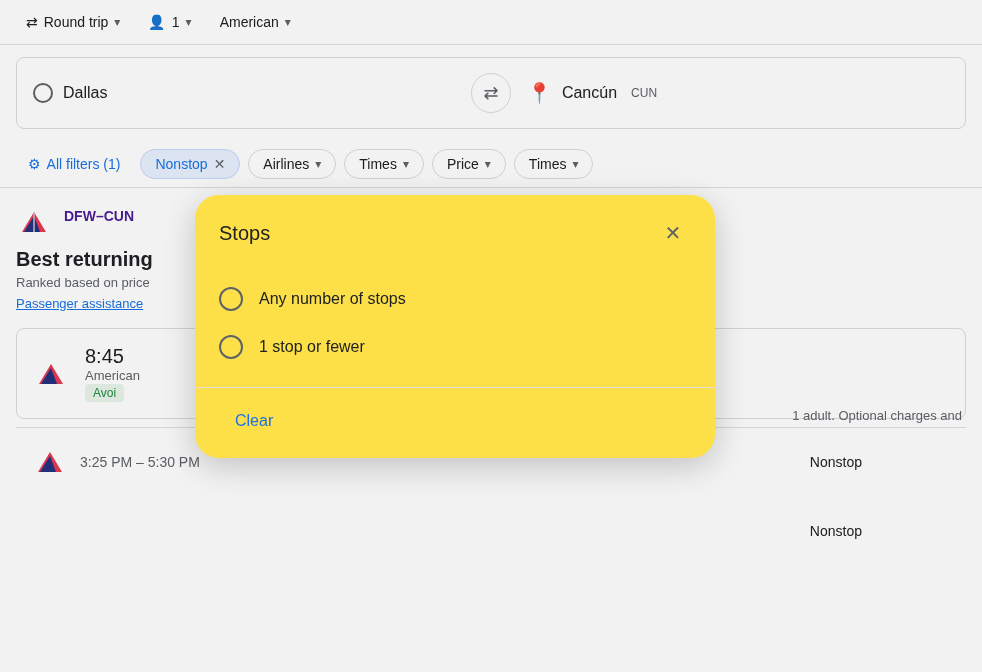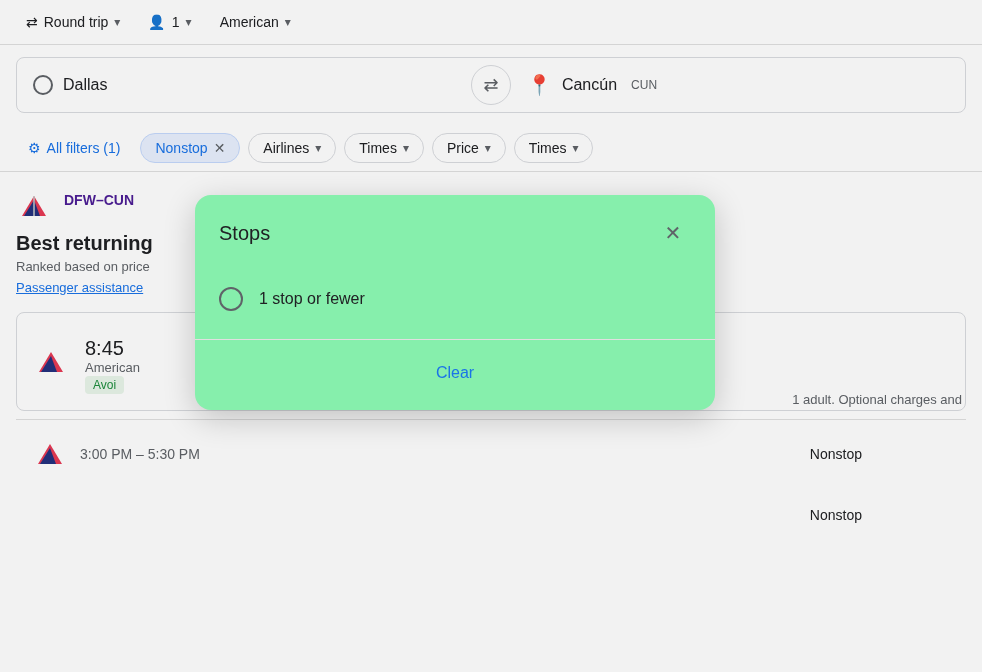--- a/index.html
+++ b/index.html
@@ -35,21 +35,21 @@
     }
     .chevron-icon { font-size: 12px; color: #5f6368; }
 
     
     .search-bar {
       display: flex;
       align-items: center;
       margin: 12px 16px;
       border: 1px solid #dadce0;
       border-radius: 8px;
-      height: 56px;
+      height: 72px;
       background: #fff;
     }
     .search-origin {
       display: flex;
       align-items: center;
       gap: 10px;
       padding: 0 16px;
       flex: 1;
       font-size: 16px;
       color: #202124;
@@ -178,21 +178,20 @@
       border-radius: 8px;
       padding: 16px;
       margin-top: 16px;
       gap: 16px;
       background: #fff;
     }
     .flight-time {
       font-size: 20px;
       font-weight: 500;
       color: #202124;
-      margin-top: 8px;
     }
     .airline-name {
       font-size: 13px;
       color: #5f6368;
     }
     .avoid-badge {
       background: #e8f5e9;
       color: #1e8e3e;
       font-size: 12px;
       font-weight: 500;
@@ -208,22 +207,22 @@
       background: rgba(0,0,0,0.05);
       z-index: 10;
     }
 
     
     .modal {
       position: absolute;
       top: 195px;
       left: 195px;
       width: 520px;
-      background: #86efac;
-      border-radius: 16px;
+      background: #fde047;
+      border-radius: 24px;
       box-shadow: 0 8px 32px rgba(0,0,0,0.2);
       z-index: 20;
       padding: 0;
     }
     .modal-header {
       display: flex;
       align-items: center;
       justify-content: space-between;
       padding: 20px 24px 16px;
     }
@@ -275,21 +274,21 @@
       border-radius: 50%;
       background: #1a73e8;
     }
     .radio-label {
       font-size: 16px;
       color: #202124;
     }
 
     .modal-footer {
       display: flex;
-      justify-content: center;
+      justify-content: flex-start;
       padding: 16px 24px 20px;
       border-top: 1px solid #e0e0e0;
       margin-top: 8px;
     }
     .clear-btn {
       font-size: 16px;
       font-weight: 500;
       color: #1a73e8;
       background: none;
       border: none;
@@ -401,38 +400,42 @@
     
     <div style="position:absolute;right:20px;top:220px;font-size:13px;color:#5f6368;">1 adult. Optional charges and</div>
     <div style="position:absolute;right:120px;top:335px;font-size:14px;color:#202124;">Nonstop</div>
 
     
     <div style="display:flex;align-items:center;gap:12px;padding:16px;border-top:1px solid #e0e0e0;margin-top:8px;">
       <svg width="36" height="36" viewBox="0 0 36 36">
         <polygon points="6,28 18,8 30,28" fill="#e31837" opacity="0.85"></polygon>
         <polygon points="8,28 18,12 24,28" fill="#003087" opacity="0.85"></polygon>
       </svg>
-      <div style="font-size:14px;color:#5f6368;">3:00 PM – 5:30 PM</div>
+      <div style="font-size:14px;color:#5f6368;">3:25 PM – 5:30 PM</div>
       <div style="position:absolute;right:120px;font-size:14px;color:#202124;">Nonstop</div>
     </div>
   </div>
 </div>
 
 <div class="overlay"></div>
 
 <div class="modal">
   <div class="modal-header">
     <span class="modal-title">Stops</span>
     <button class="modal-close">
       <span>✕</span>
     </button>
   </div>
 
   <div class="modal-options">
 
+    <div class="radio-option">
+      <div class="radio-circle"></div>
+      <span class="radio-label">Any number of stops</span>
+    </div>
 
 
     <div class="radio-option">
       <div class="radio-circle"></div>
       <span class="radio-label">1 stop or fewer</span>
     </div>
 
   </div>
 
   <div class="modal-footer">

